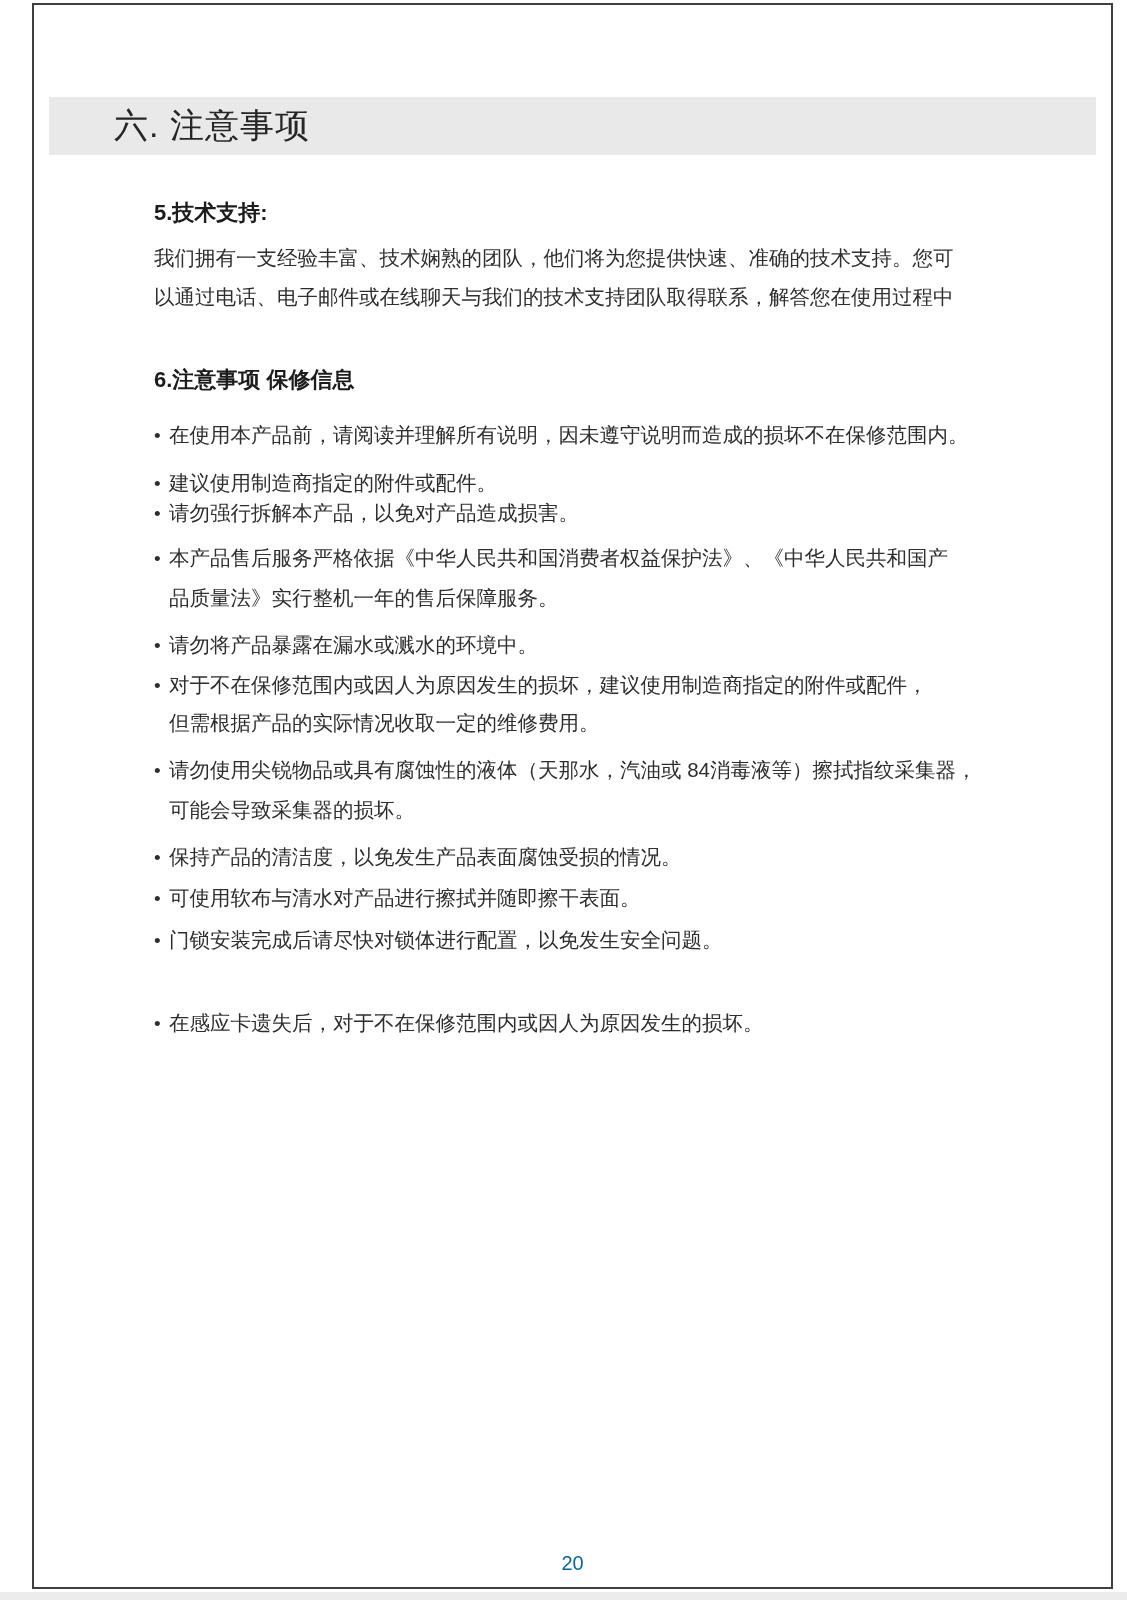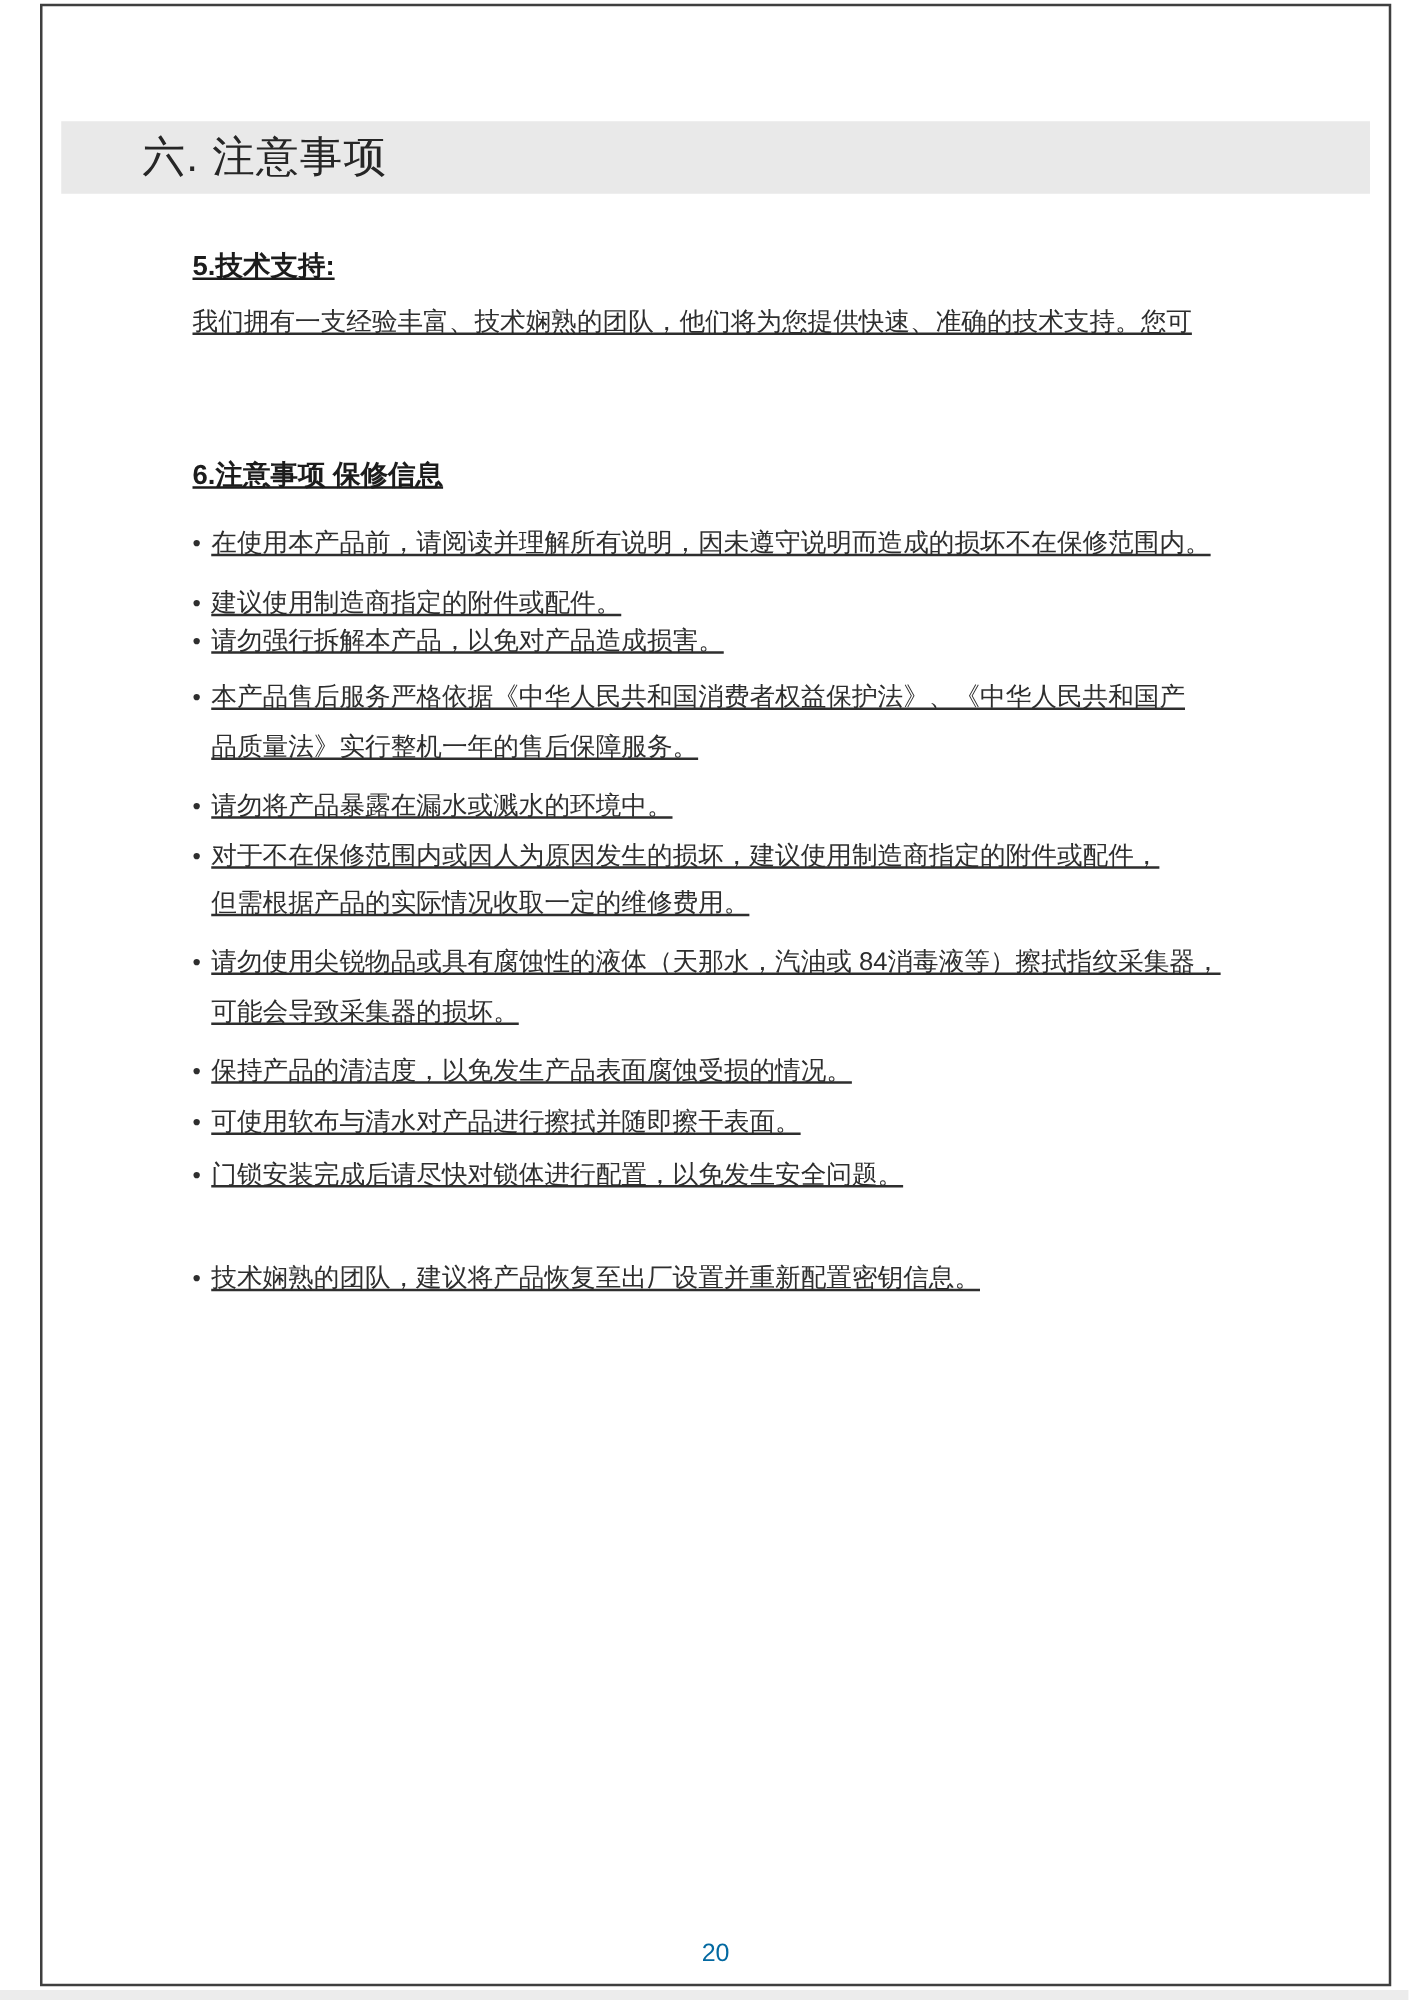--- a/index.html
+++ b/index.html
@@ -54,21 +54,20 @@
   }
   .line {
     position: absolute;
     left: 120px;
     width: 900px;
     height: 40px;
     line-height: 40px;
     font-size: 20.5px;
     color: #2e2e2e;
     white-space: pre;
-    text-decoration: underline;
   }
   .line .bullet {
     display: inline-block;
     width: 15px;
     font-size: 19px;
     color: #2e2e2e;
   }
   .line.heading {
     font-weight: bold;
     font-size: 22px;
@@ -95,35 +94,36 @@
 <div class="stage">
   <div class="page">
 
     <div class="header-bar">
       <div class="header-title">六. 注意事项</div>
     </div>
 
     <div class="line heading" style="top:188px"><span>5.技术支持:</span></div>
 
     <div class="line" style="top:233px"><span>我们拥有一支经验丰富、技术娴熟的团队，他们将为您提供快速、准确的技术支持。您可</span></div>
+    <div class="line" style="top:272px"><span>以通过电话、电子邮件或在线聊天与我们的技术支持团队取得联系，解答您在使用过程中</span></div>
 
     <div class="line heading" style="top:355px"><span>6.注意事项 保修信息</span></div>
 
     <div class="line" style="top:410px"><span class="bullet">•</span><span>在使用本产品前，请阅读并理解所有说明，因未遵守说明而造成的损坏不在保修范围内。</span></div>
     <div class="line" style="top:458px"><span class="bullet">•</span><span>建议使用制造商指定的附件或配件。</span></div>
     <div class="line" style="top:488px"><span class="bullet">•</span><span>请勿强行拆解本产品，以免对产品造成损害。</span></div>
     <div class="line" style="top:533px"><span class="bullet">•</span><span>本产品售后服务严格依据《中华人民共和国消费者权益保护法》、《中华人民共和国产</span></div>
     <div class="line cont" style="top:573px"><span>品质量法》实行整机一年的售后保障服务。</span></div>
     <div class="line" style="top:620px"><span class="bullet">•</span><span>请勿将产品暴露在漏水或溅水的环境中。</span></div>
     <div class="line" style="top:660px"><span class="bullet">•</span><span>对于不在保修范围内或因人为原因发生的损坏，建议使用制造商指定的附件或配件，</span></div>
     <div class="line cont" style="top:698px"><span>但需根据产品的实际情况收取一定的维修费用。</span></div>
     <div class="line" style="top:745px"><span class="bullet">•</span><span>请勿使用尖锐物品或具有腐蚀性的液体（天那水，汽油或 84消毒液等）擦拭指纹采集器，</span></div>
     <div class="line cont" style="top:785px"><span>可能会导致采集器的损坏。</span></div>
     <div class="line" style="top:832px"><span class="bullet">•</span><span>保持产品的清洁度，以免发生产品表面腐蚀受损的情况。</span></div>
     <div class="line" style="top:873px"><span class="bullet">•</span><span>可使用软布与清水对产品进行擦拭并随即擦干表面。</span></div>
     <div class="line" style="top:915px"><span class="bullet">•</span><span>门锁安装完成后请尽快对锁体进行配置，以免发生安全问题。</span></div>
-    <div class="line" style="top:998px"><span class="bullet">•</span><span>技术娴熟的团队，建议将产品恢复至出厂设置并重新配置密钥信息。</span></div>
+    <div class="line" style="top:998px"><span class="bullet">•</span><span>在感应卡遗失后，对于不在保修范围内或因人为原因发生的损坏。</span></div>
 
     <div class="page-number">20</div>
   </div>
 
   <div class="below-strip"></div>
 </div>
 
 </body></html>

